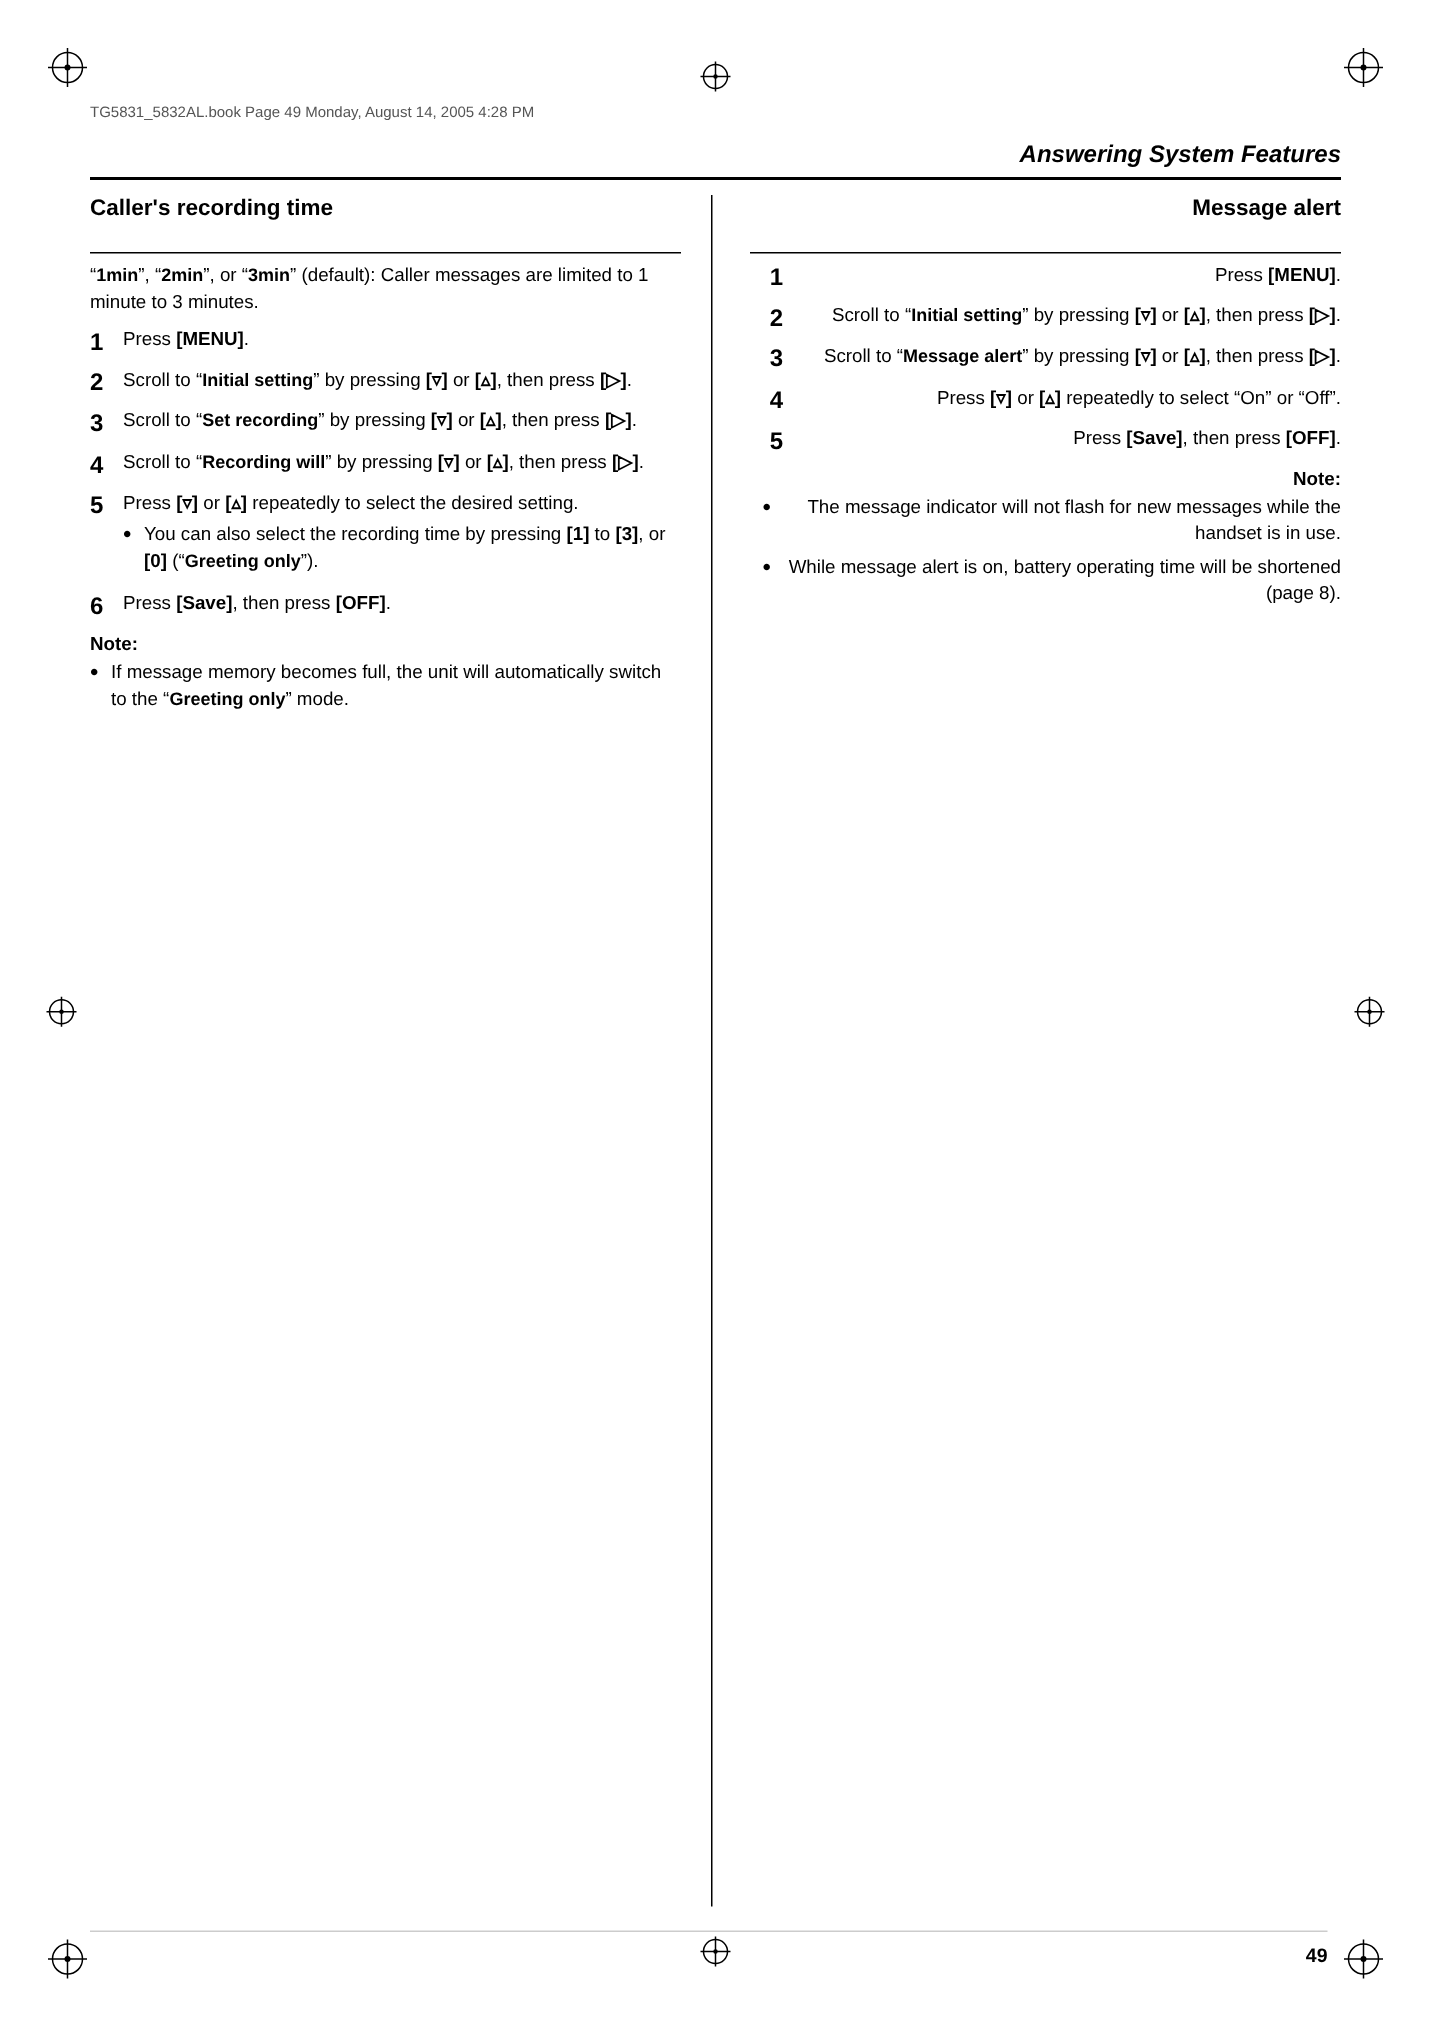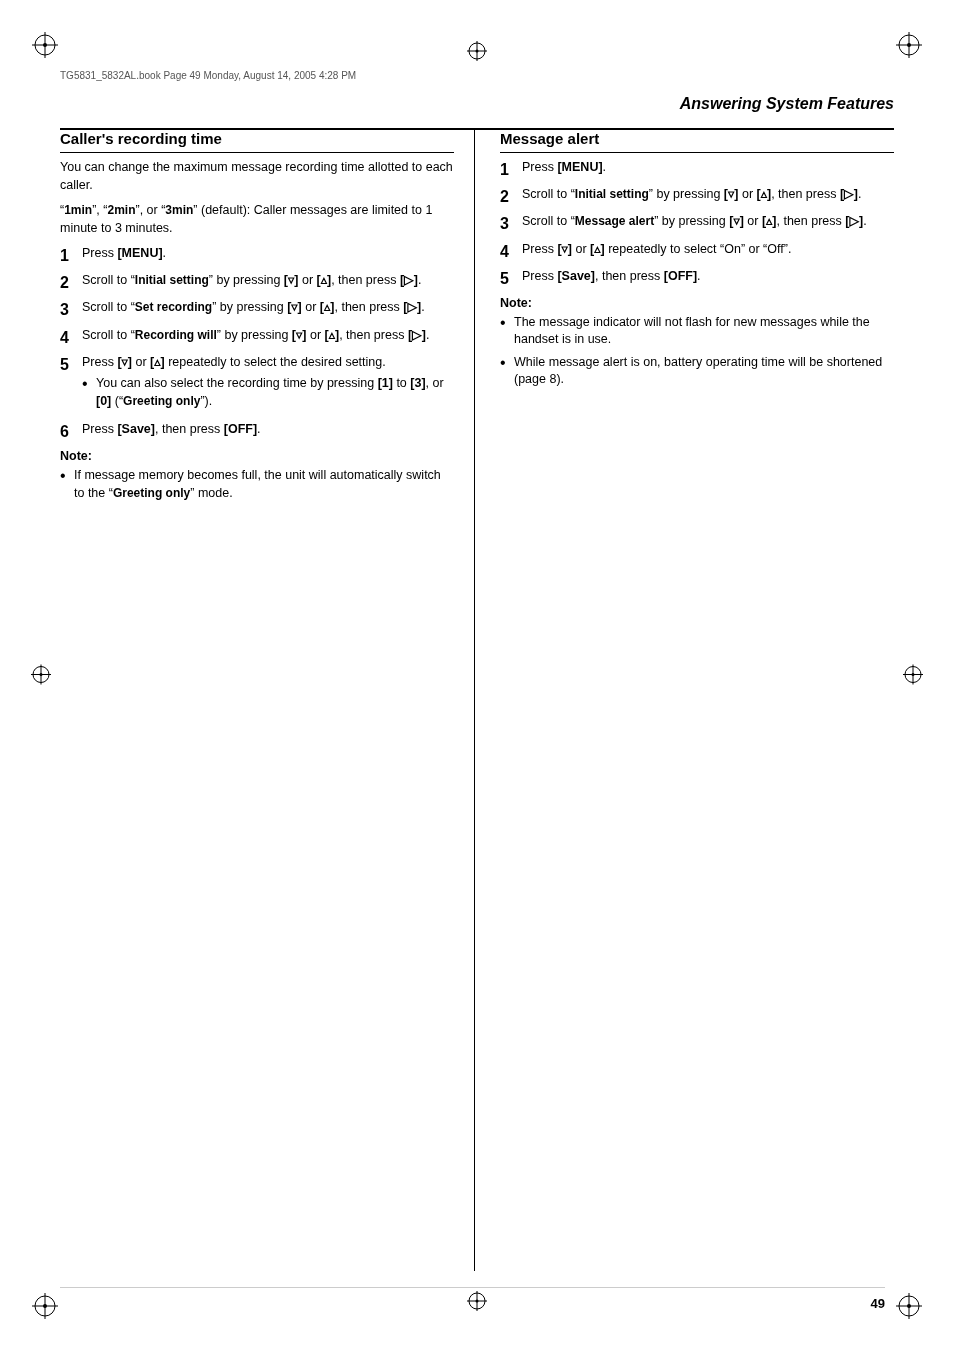--- a/index.html
+++ b/index.html
@@ -53,21 +53,21 @@
     }
 
     
     .page-title-area {
       position: absolute;
       top: 95px;
       left: 60px;
       right: 60px;
       text-align: right;
       border-bottom: 2px solid #000;
-      padding-bottom: 15px;
+      padding-bottom: 5px;
     }
 
     .page-title {
       font-size: 16px;
       font-weight: bold;
       font-style: italic;
     }
 
     
     .content-area {
@@ -84,28 +84,29 @@
     .left-column {
       flex: 1;
       border-right: 1px solid #000;
       padding-right: 20px;
     }
 
     
     .right-column {
       flex: 1;
       padding-left: 5px;
+      text-align: right;
     }
 
     .section-title {
       font-size: 15px;
       font-weight: bold;
       margin-bottom: 6px;
       border-bottom: 1px solid #000;
-      padding-bottom: 5px;
+      padding-bottom: 21px;
     }
 
     .section-body {
       font-size: 12.5px;
       line-height: 1.4;
       margin-bottom: 8px;
     }
 
     .section-body code, .mono {
       font-family: Liberation Sans, sans-serif;
@@ -268,23 +269,20 @@
 
 <div class="page-title-area">
   <span class="page-title">Answering System Features</span>
 </div>
 
 <div class="content-area">
 
   <div class="left-column">
     <div class="section-title">Caller's recording time</div>
 
-    <div class="section-body">
-      <span>You can change the maximum message recording time allotted to each caller.</span>
-    </div>
 
     <div class="section-body">
       “<span class="mono">1min</span>”, “<span class="mono">2min</span>”, or “<span class="mono">3min</span>” (default): Caller messages are limited to 1 minute to 3 minutes.
     </div>
 
 
     <ol class="step-list">
       <li class="step-item">
         <span class="step-number">1</span>
         <span class="step-content">Press <strong>[MENU]</strong>.</span>

